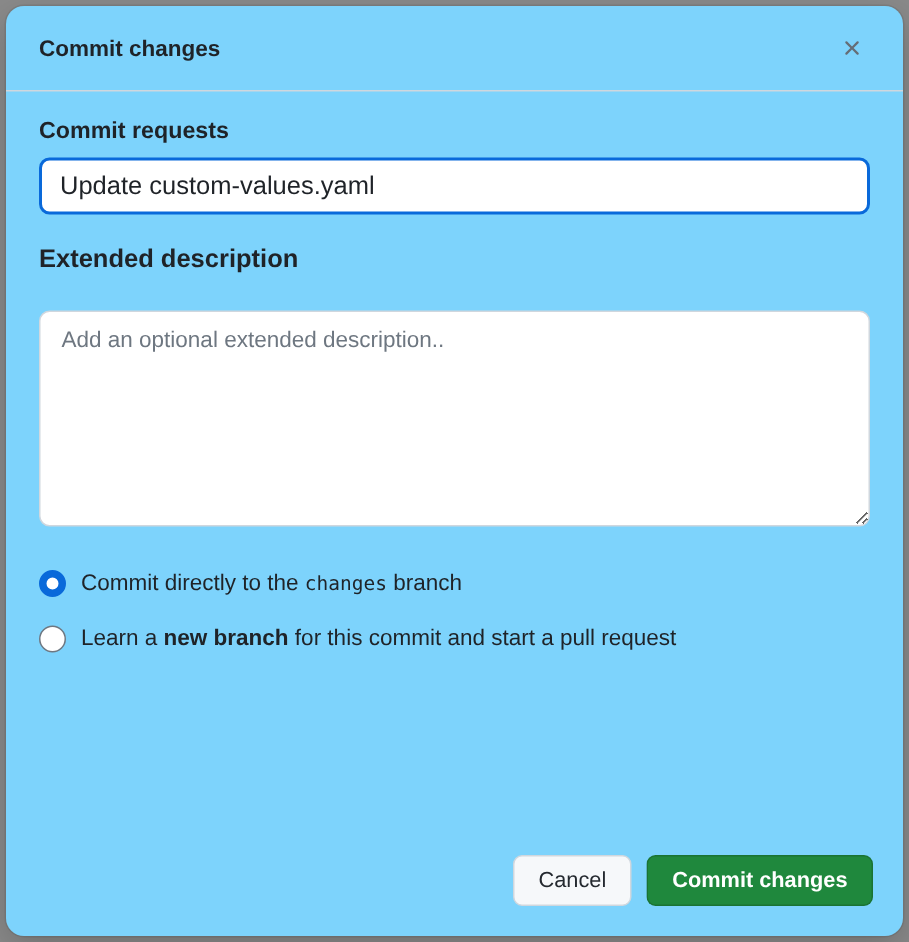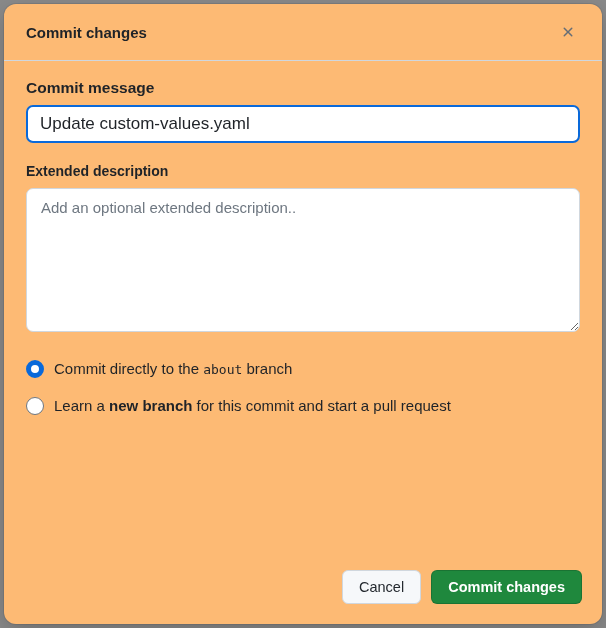--- a/index.html
+++ b/index.html
@@ -7,21 +7,21 @@
     margin: 0; padding: 0;
     width: 606px; height: 628px;
     font-family: -apple-system, BlinkMacSystemFont, "Segoe UI", Helvetica, Arial, sans-serif;
     background: #8a8a8a;
     color: #1f2328;
     overflow: hidden;
   }
   .dialog {
     position: absolute;
     top: 4px; left: 4px; right: 4px; bottom: 4px;
-    background: #fdba74;
+    background: #7dd3fc;
     border-radius: 12px;
     box-shadow: 0 0 0 1px rgba(0,0,0,0.08), 0 8px 24px rgba(0,0,0,0.2);
     display: flex;
     flex-direction: column;
     overflow: hidden;
   }
   .dialog-header {
     display: flex;
     align-items: center;
     justify-content: space-between;
@@ -54,24 +54,24 @@
     height: 38px;
     padding: 6px 12px;
     font-size: 17px;
     border: 2px solid #0969da;
     border-radius: 7px;
     outline: none;
     color: #1f2328;
     font-family: inherit;
   }
   .ext-label {
-    font-size: 14px;
+    font-size: 17px;
     font-weight: 600;
     margin-top: 20px;
-    margin-bottom: 9px;
+    margin-bottom: 24px;
   }
   .ext-textarea {
     width: 100%;
     height: 144px;
     padding: 10px 14px;
     font-size: 15px;
     border: 1px solid #d0d7de;
     border-radius: 7px;
     outline: none;
     resize: both;
@@ -158,32 +158,32 @@
     <div class="dialog-title">Commit changes</div>
     <button class="close-btn" aria-label="Close">
       <svg width="16" height="16" viewBox="0 0 16 16" fill="currentColor">
         <path d="M3.72 3.72a.75.75 0 0 1 1.06 0L8 6.94l3.22-3.22a.75.75 0 1 1 1.06 1.06L9.06 8l3.22 3.22a.75.75 0 1 1-1.06 1.06L8 9.06l-3.22 3.22a.75.75 0 0 1-1.06-1.06L6.94 8 3.72 4.78a.75.75 0 0 1 0-1.06Z"></path>
       </svg>
     </button>
   </div>
 
   <div class="dialog-body">
 
-    <div class="field-label">Commit message</div>
+    <div class="field-label">Commit requests</div>
     <input class="commit-input" type="text" value="Update custom-values.yaml" style="">
 
     <div class="ext-label">Extended description</div>
     <textarea class="ext-textarea" placeholder="Add an optional extended description.." style=""></textarea>
 
     <div class="radio-group">
 
       <label class="radio-row">
         <span class="radio-outer radio-checked"></span>
         <span class="radio-label">
-          <span>Commit directly to the </span><code>about</code><span> branch</span>
+          <span>Commit directly to the </span><code>changes</code><span> branch</span>
         </span>
       </label>
 
       <label class="radio-row">
         <span class="radio-outer radio-unchecked"></span>
         <span class="radio-label">
           <span>Learn a </span><strong>new branch</strong><span> for this commit and start a pull request</span>
         </span>
       </label>
 

